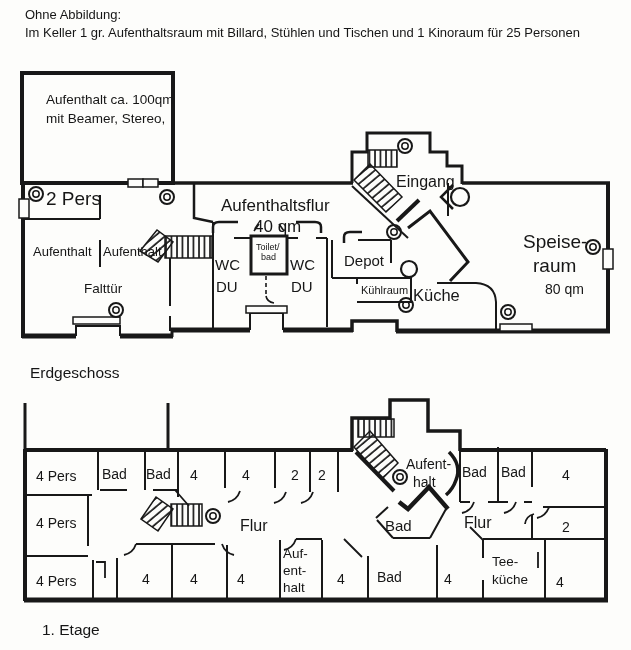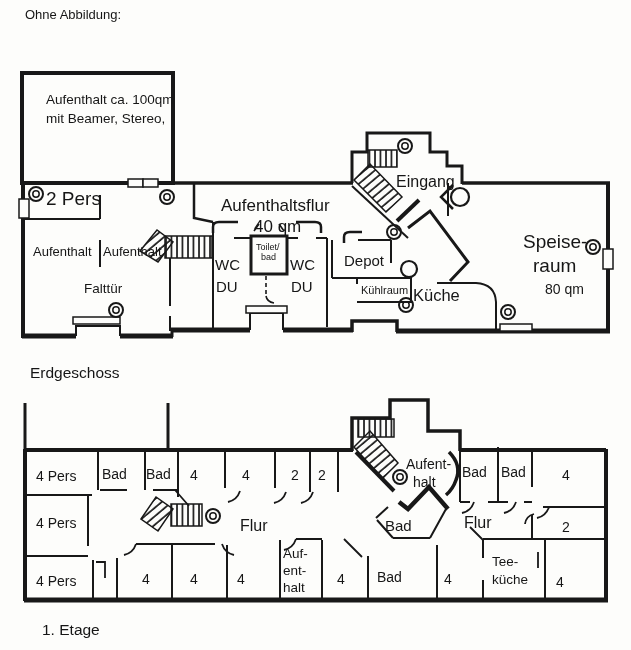--- a/index.html
+++ b/index.html
@@ -12,20 +12,21 @@
   .t14{font-size:14px;} .t15{font-size:15px;} .t155{font-size:15.5px;} .t16{font-size:16px;}
   .t165{font-size:16.5px;} .t17{font-size:17px;} .t19{font-size:19px;}
   .w{stroke:#181818;fill:none;}
 </style>
 </head>
 <body>
 
 <div id="page">
   <div id="hdr">
     <div>Ohne Abbildung:</div>
+    <div>Im Keller 1 gr. Aufenthaltsraum mit Billard, Stühlen und Tischen und 1 Kinoraum für 25 Personen</div>
   </div>
 
   <svg width="631" height="650" viewBox="0 0 631 650">
     <defs>
       <pattern id="hv" width="5.5" height="8" patternUnits="userSpaceOnUse">
         <path d="M1,0 V8" stroke="#181818" stroke-width="1.7"></path>
       </pattern>
       <pattern id="hd" width="6.5" height="6.5" patternUnits="userSpaceOnUse" patternTransform="rotate(50)">
         <path d="M1,0 V6.5" stroke="#181818" stroke-width="1.7"></path>
       </pattern>

